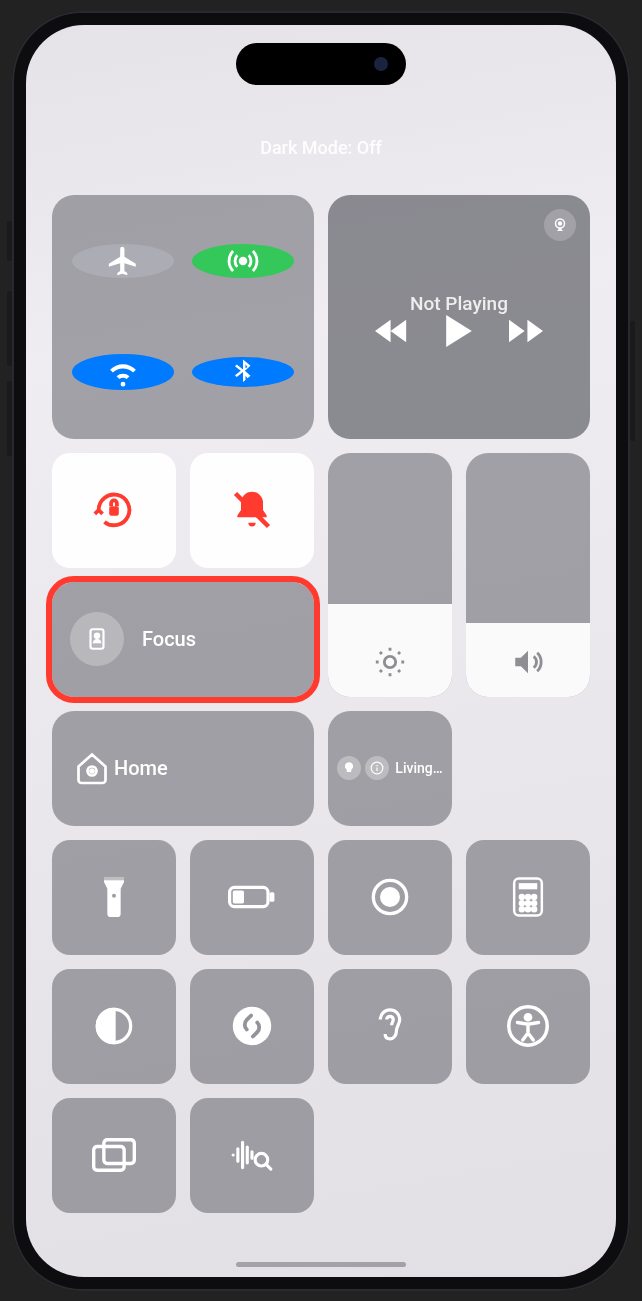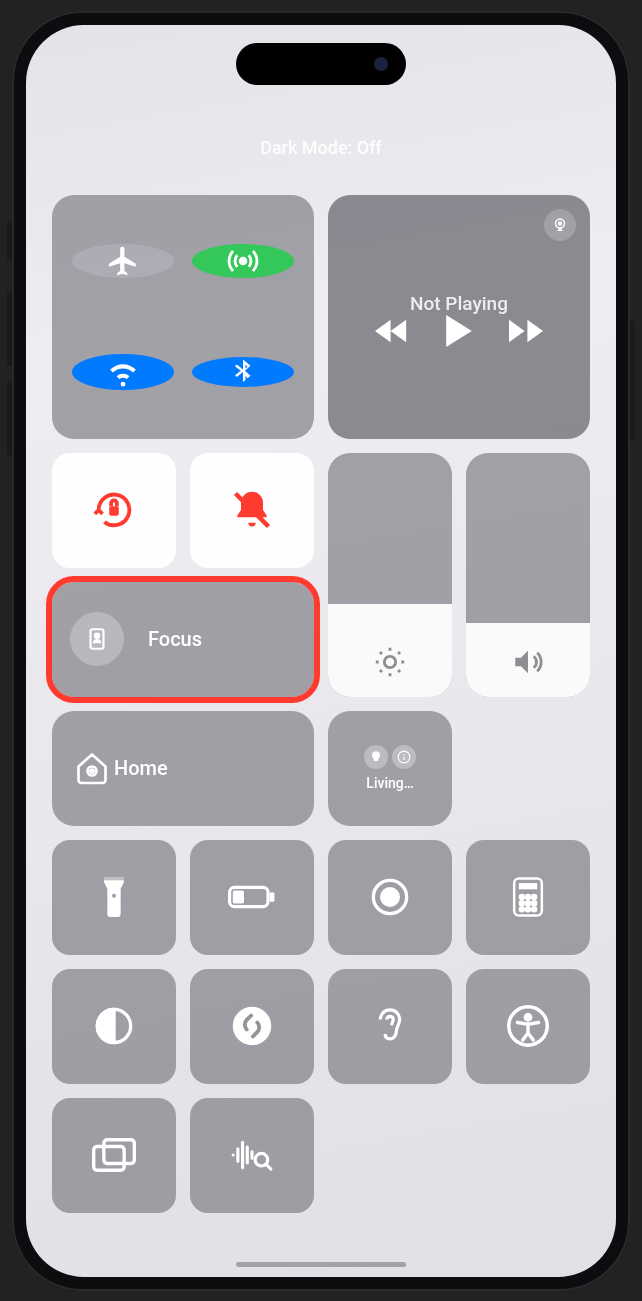--- a/index.html
+++ b/index.html
@@ -117,35 +117,35 @@
   .slider .fill{position:absolute;left:0;right:0;bottom:0;background:rgba(255,255,255,0.95);}
   .slider svg{position:relative;z-index:1;}
   .brightness{grid-column:3/4;grid-row:3/5;}
   .brightness .fill{height:38%;}
   .volume{grid-column:4/5;grid-row:3/5;}
   .volume .fill{height:30%;}
 
   
   .focus{
     grid-column:1/3;grid-row:4/5;
-    justify-content:flex-start;padding-left:18px;gap:24px;
+    justify-content:flex-start;padding-left:18px;gap:18px;
     font-size:20px;font-weight:500;
   }
   .focus .fcircle{width:54px;height:54px;border-radius:50%;background:rgba(255,255,255,0.25);display:flex;align-items:center;justify-content:center;}
   .focus-ring{
     position:absolute;inset:-6px;border:6px solid var(--red);border-radius:28px;pointer-events:none;
   }
 
   
   .home{
     grid-column:1/3;grid-row:5/6;
     justify-content:flex-start;padding-left:22px;gap:4px;font-size:20px;text-align:center;
   }
   .acc{
-    flex-direction:column;gap:6px;font-size:14px;
+    flex-direction:row;gap:6px;font-size:14px;
     align-items:center;justify-content:center;text-align:center;
     padding:0 6px;
   }
   .acc1{grid-column:3/4;grid-row:5/6;}
   .acc2{grid-column:4/5;grid-row:5/6;}
   .acc-icons{display:flex;gap:4px;align-items:center;}
   .acc-icons div{width:24px;height:24px;border-radius:50%;background:rgba(255,255,255,0.3);display:flex;align-items:center;justify-content:center;}
 
   
   .u{border-radius:var(--radius-sm);}

